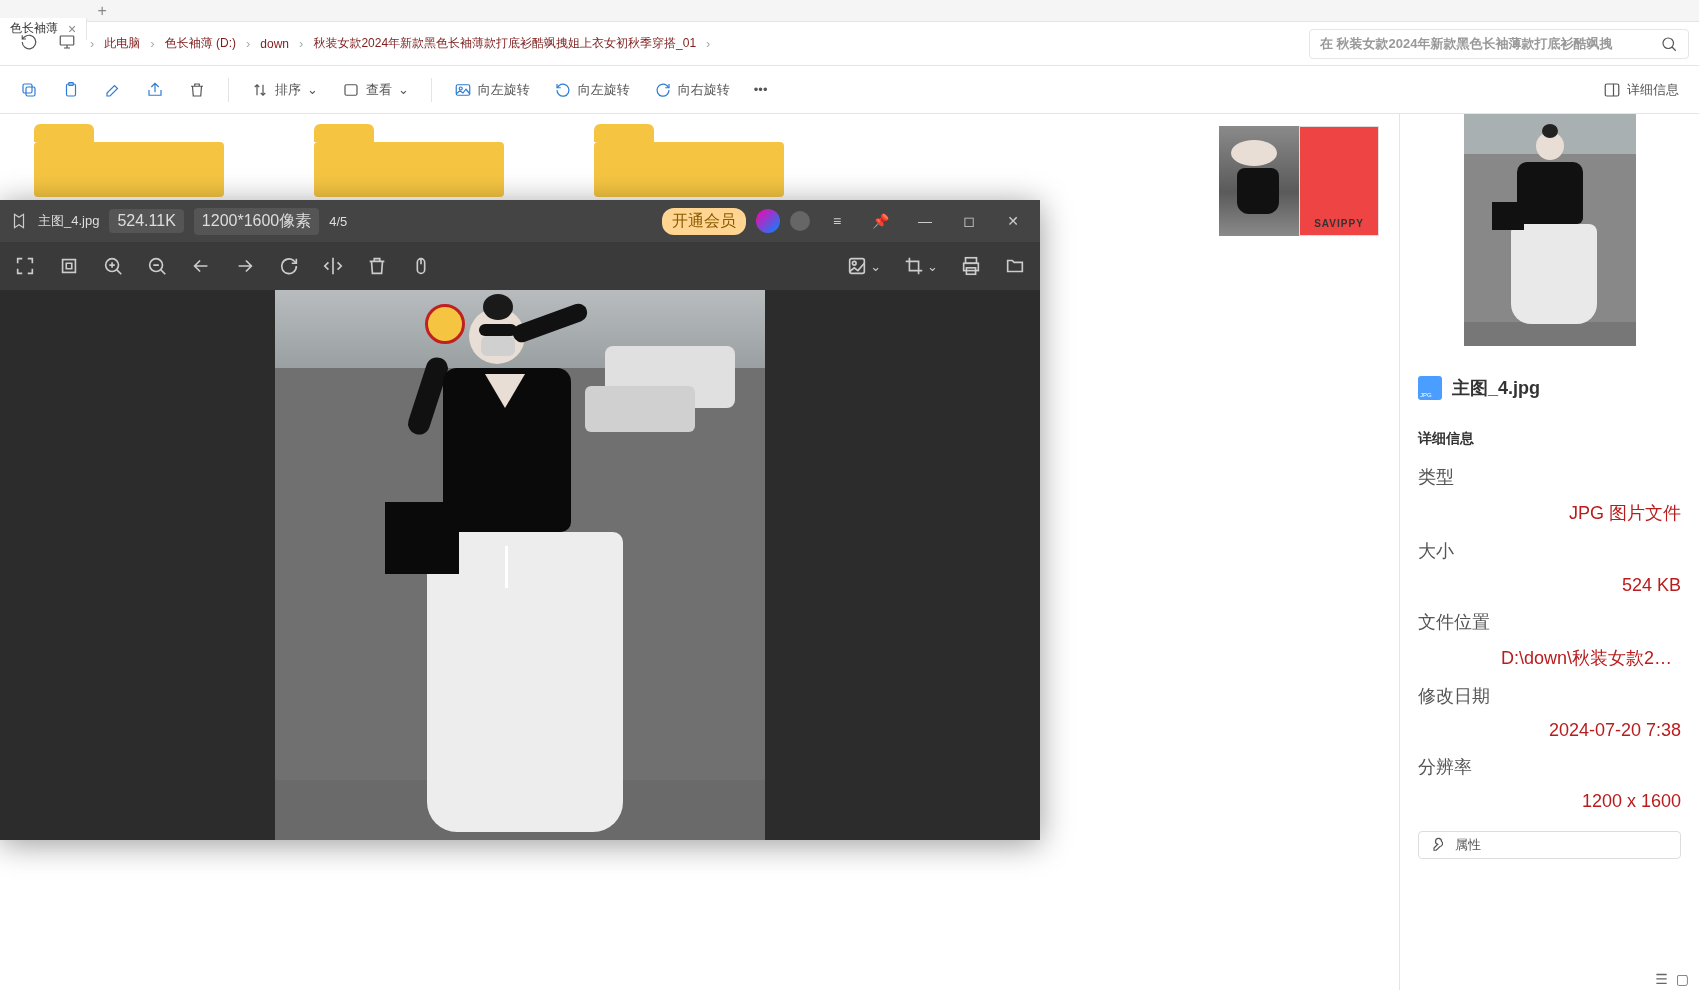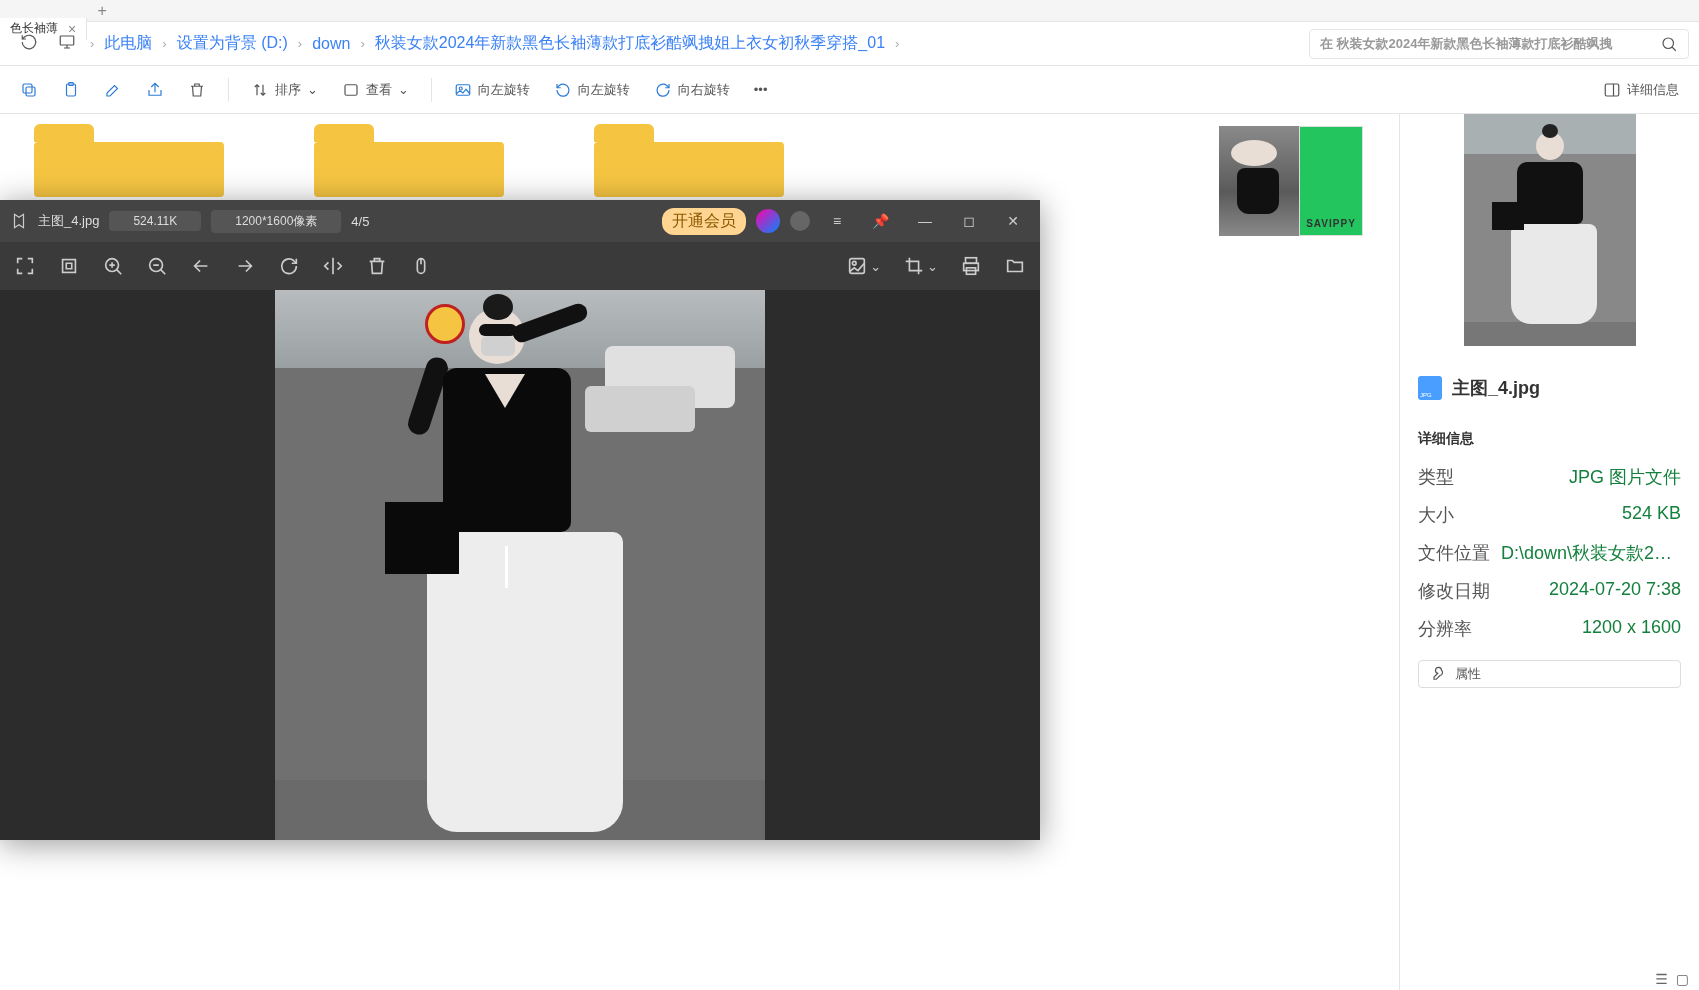--- a/index.html
+++ b/index.html
@@ -6,69 +6,69 @@
     body { background: #fff; font-size: 13px; color: #333; overflow: hidden; width: 1699px; height: 990px; position: relative; }
     
     .tabbar { height: 22px; background: #f5f5f5; display: flex; align-items: center; padding-left: 0; border-bottom: 1px solid #e5e5e5; }
     .tab { height: 22px; background: #fff; padding: 0 10px; display: flex; align-items: center; gap: 10px; font-size: 12px; border-right: 1px solid #e5e5e5; margin-top: 36px; }
     .tab-close { cursor: pointer; color: #888; font-size: 14px; }
     .tab-add { width: 30px; text-align: center; color: #888; cursor: pointer; font-size: 16px; }
     
     .breadcrumbbar { height: 44px; display: flex; align-items: center; border-bottom: 1px solid #e5e5e5; padding: 0 10px; }
     .bc-icon { padding: 0 10px; color: #555; cursor: pointer; }
     .bc-sep { color: #aaa; padding: 0 4px; }
-    .bc-item { padding: 0 6px; cursor: pointer; color: #3b82f6; font-size: 16px; }
+    .bc-item { padding: 0 6px; cursor: pointer; color: #7f1d1d; font-size: 12px; }
     .searchbox { margin-left: auto; width: 380px; height: 30px; border: 1px solid #e5e5e5; border-radius: 4px; display: flex; align-items: center; padding: 0 10px; color: #999; font-size: 13px; }
     .searchbox span { flex: 1; overflow: hidden; text-overflow: ellipsis; white-space: nowrap; font-weight: bold; }
     
     .toolbar { height: 48px; display: flex; align-items: center; border-bottom: 1px solid #e5e5e5; padding: 0 10px; gap: 4px; }
     .tb-btn { padding: 6px 10px; border-radius: 4px; cursor: pointer; display: flex; align-items: center; gap: 6px; color: #555; font-size: 13px; }
     .tb-btn svg { width: 18px; height: 18px; }
     .tb-divider { width: 1px; height: 24px; background: #e5e5e5; margin: 0 8px; }
     .tb-right { margin-left: auto; display: flex; align-items: center; }
     
     .mainarea { display: flex; height: calc(990px - 22px - 44px - 48px); position: relative; }
     
     .listarea { flex: 1; position: relative; }
     .foldergrid { position: absolute; top: 10px; left: 0; display: flex; gap: 90px; padding-left: 34px; }
     .folder { width: 190px; height: 150px; }
     .foldertop { width: 60px; height: 18px; background: #f5c542; border-radius: 6px 6px 0 0; }
     .folderbody { width: 190px; height: 55px; background: #f5c542; border-radius: 4px; }
     .thumb-aside { position: absolute; top: 12px; right: 20px; width: 160px; height: 110px; display: flex; }
     .thumb-aside .t1 { width: 80px; background: linear-gradient(180deg,#8a8a8a 0%,#5a5a5a 60%,#8a8a8a 100%); position: relative; }
     .thumb-aside .t1::after { content:""; position:absolute; top:14px; left:12px; width:46px; height:26px; background:#e8ded5; border-radius:50%; }
     .thumb-aside .t1::before { content:""; position:absolute; top:42px; left:18px; width:42px; height:46px; background:#111; border-radius:8px 8px 12px 12px; }
-    .thumb-aside .t2 { width: 64px; background: #22c55e; border:1px solid #ddd; display:flex; align-items:flex-end; justify-content:center; font-size: 10px; font-weight: bold; letter-spacing: 1px; padding-bottom:6px; }
+    .thumb-aside .t2 { width: 80px; background: #ef4444; border:1px solid #ddd; display:flex; align-items:flex-end; justify-content:center; font-size: 10px; font-weight: bold; letter-spacing: 1px; padding-bottom:6px; }
     
     .detailpanel { width: 300px; border-left: 1px solid #e5e5e5; display: flex; flex-direction: column; padding: 0 18px; }
     .panel-thumb { width: 172px; height: 232px; margin: 0 auto 14px; background: #888; position: relative; overflow: hidden; }
     .panel-thumb .sky { position:absolute; top:0; left:0; right:0; height:40px; background:#a8b0b2; }
     .panel-thumb .person { position:absolute; top:18px; left:50%; transform:translateX(-50%); width:78px; }
     .panel-thumb .head { width:28px; height:28px; background:#e8ded5; border-radius:50%; margin:0 auto; position:relative; }
     .panel-thumb .head::after{ content:""; position:absolute; top:-8px; left:6px; width:16px; height:14px; background:#222; border-radius:50%; }
     .panel-thumb .torso { width:66px; height:62px; background:#111; border-radius:10px 10px 6px 6px; margin:2px auto 0; }
     .panel-thumb .bag { position:absolute; top:88px; left:28px; width:32px; height:28px; background:#111; }
     .panel-thumb .pants { width:86px; height:100px; background:#e9e9e9; margin:0 auto; border-radius:8px 8px 20px 20px; }
     .panel-thumb .ground { position:absolute; bottom:0; left:0; right:0; height:24px; background:#777; }
     .panel-filename { display: flex; align-items: center; gap: 10px; margin: 16px 0 12px; }
     .fileicon { width: 24px; height: 24px; background: #4a9eff; border-radius: 3px; position: relative; }
     .fileicon::after { content:"JPG"; position:absolute; bottom:2px; left:2px; font-size:6px; color:#fff; }
     .panel-filename h3 { font-size: 18px; font-weight: 600; }
     .sharebtn { display: inline-flex; align-items: center; gap: 6px; border: 1px solid #ddd; border-radius: 4px; padding: 4px 12px; font-size: 13px; cursor: pointer; margin-bottom: 20px; color:#555; }
     .section-title { font-size: 14px; font-weight: 600; margin: 18px 0 10px; }
     .proprow { display: flex; justify-content: space-between; padding: 7px 0; font-size: 18px; color: #555; }
-    .proprow span:last-child { color: #15803d; max-width: 180px; overflow: hidden; text-overflow: ellipsis; white-space: nowrap; text-align: center; }
+    .proprow span:last-child { color: #b91c1c; max-width: 180px; overflow: hidden; text-overflow: ellipsis; white-space: nowrap; text-align: center; margin-top: 36px; }
     .propbtn { display: inline-flex; align-items: center; gap: 6px; border: 1px solid #ddd; border-radius: 4px; padding: 4px 12px; font-size: 13px; cursor: pointer; margin-top: 12px; color:#555; }
     
     .red-arrow { position: absolute; pointer-events: none; }
     
     
     .viewer { position: absolute; top: 200px; left: 0; width: 1040px; height: 640px; background: #2c2c2c; box-shadow: 0 4px 30px rgba(0,0,0,0.4); display: flex; flex-direction: column; }
     .v-titlebar { height: 42px; background: #444; display: flex; align-items: center; padding: 0 10px; gap: 10px; color: #ddd; font-size: 13px; }
-    .v-titlebar .pill { background: #555; padding: 3px 24px; border-radius: 4px; font-size: 12px; }
+    .v-titlebar .pill { background: #555; padding: 3px 8px; border-radius: 4px; font-size: 16px; }
     .v-titlebar .spacer { flex: 1; }
     .v-titlebar .vip { background: #ffd591; color: #8a5a00; padding: 3px 10px; border-radius: 12px; font-size: 16px; cursor: pointer; }
     .v-titlebar .avatar { width: 24px; height: 24px; border-radius: 50%; background: linear-gradient(135deg,#f0a,#08f); }
     .v-titlebar .winbtn { width: 34px; text-align: center; cursor: pointer; color: #ccc; font-size: 14px; }
     .v-toolbar { height: 48px; background: #3a3a3a; display: flex; align-items: center; padding: 0 14px; gap: 22px; color: #ccc; }
     .v-toolbar .vtb { cursor: pointer; display: flex; align-items: center; }
     .v-toolbar .vtb svg { width: 22px; height: 22px; stroke: #ccc; fill: none; stroke-width: 1.8; }
     .v-toolbar .vspacer { flex: 1; }
     .v-image { flex: 1; display: flex; align-items: flex-start; justify-content: center; overflow: hidden; }
     .v-photo { width: 490px; height: 550px; background: #707070; position: relative; overflow: hidden; }
@@ -115,21 +115,21 @@
   </span>
   <span class="bc-icon">
     <svg class="ic" viewBox="0 0 24 24">
         <rect x="3" y="4" width="18" height="12" rx="1"></rect>
         <path d="M8 20h8M12 16v4"></path>
       </svg>
   </span>
   <span class="bc-sep">›</span>
   <span class="bc-item">此电脑</span>
   <span class="bc-sep">›</span>
-  <span class="bc-item">设置为背景 (D:)</span>
+  <span class="bc-item">色长袖薄 (D:)</span>
   <span class="bc-sep">›</span>
   <span class="bc-item">down</span>
   <span class="bc-sep">›</span>
   <span class="bc-item">秋装女款2024年新款黑色长袖薄款打底衫酷飒拽姐上衣女初秋季穿搭_01</span>
   <span class="bc-sep">›</span>
   <div class="searchbox">
     <span>在 秋装女款2024年新款黑色长袖薄款打底衫酷飒拽</span>
     <svg class="ic" viewBox="0 0 24 24">
         <circle cx="11" cy="11" r="7"></circle>
         <path d="M21 21l-5-5"></path>

